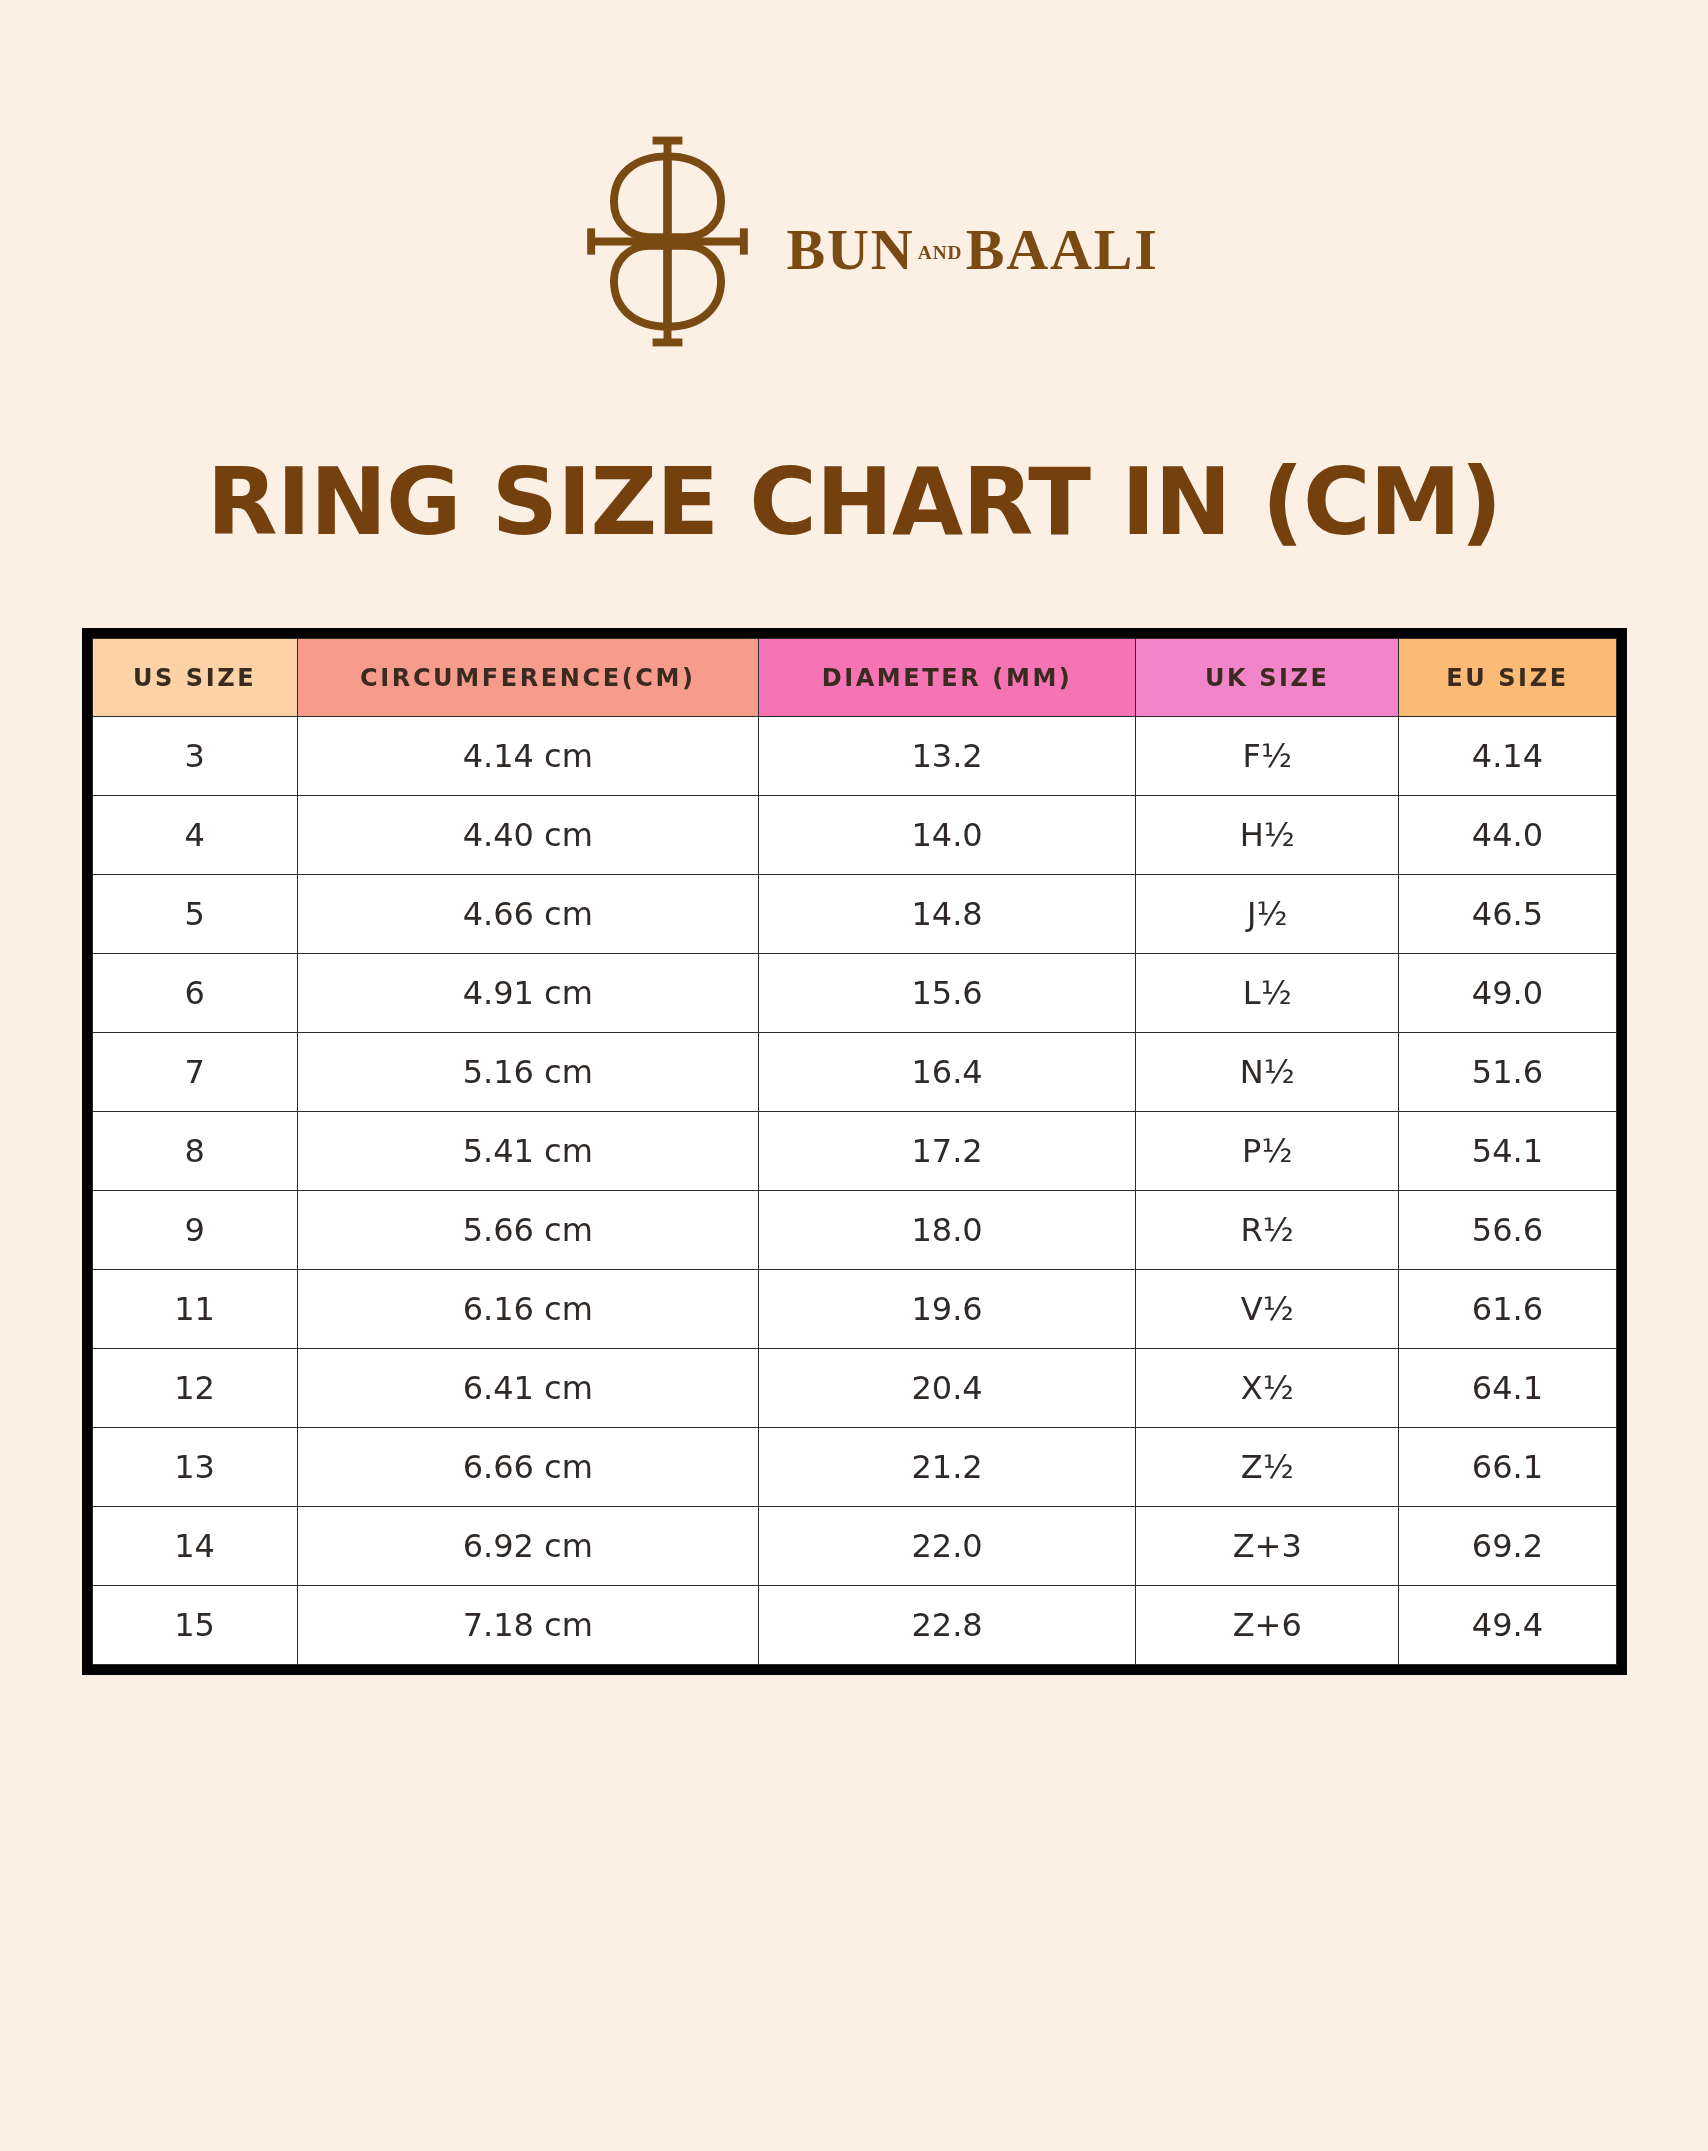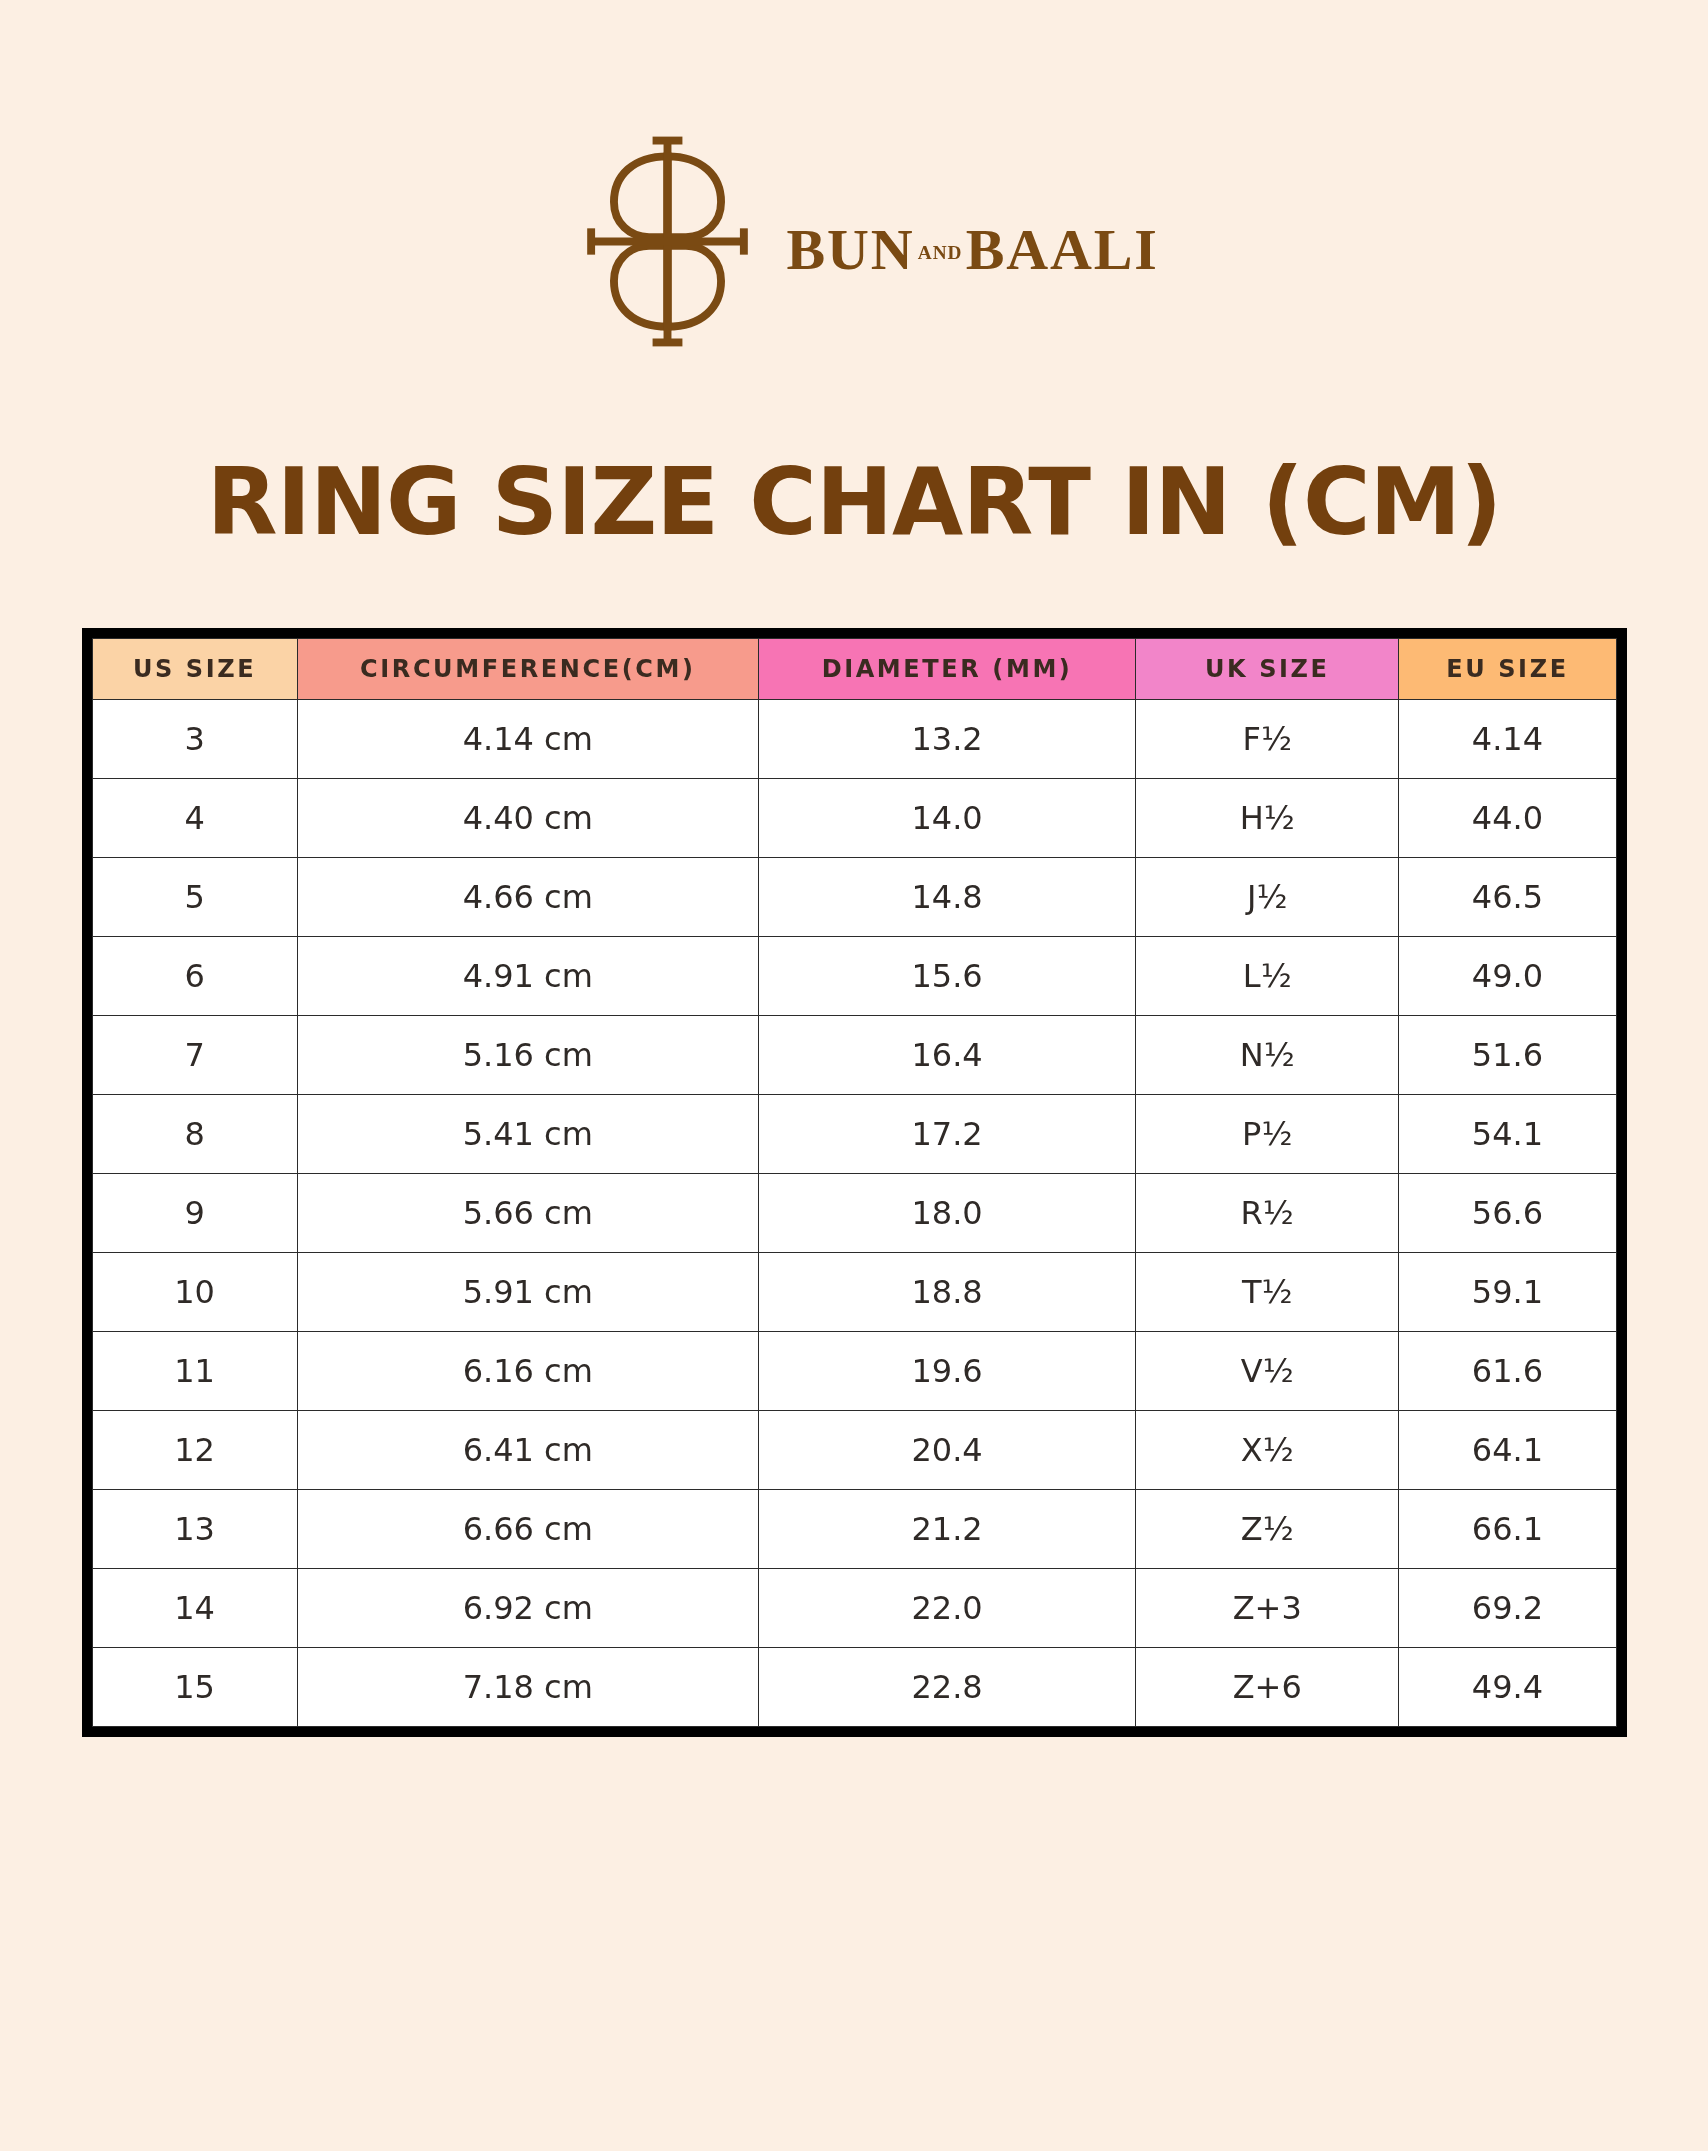--- a/index.html
+++ b/index.html
@@ -91,21 +91,21 @@
     border-collapse: collapse;
     table-layout: fixed;
   }
   table.size-table th,
   table.size-table td {
     border: 1.8px solid #2b2b2b;
     text-align: center;
     vertical-align: middle;
   }
   table.size-table thead th {
-    height: 61px;
+    height: 78px;
     font-family: "DejaVu Sans", sans-serif;
     font-size: 24px;
     font-weight: bold;
     letter-spacing: 2.6px;
     color: #3a2b20;
     padding: 0 5.3px;
     box-sizing: border-box;
   }
   table.size-table tbody td {
     height: 76px;
@@ -215,27 +215,20 @@
             <td>54.1</td>
           </tr>
           <tr>
             <td>9</td>
             <td>5.66 cm</td>
             <td>18.0</td>
             <td>R½</td>
             <td>56.6</td>
           </tr>
           <tr>
-            <td>10</td>
-            <td>5.91 cm</td>
-            <td>18.8</td>
-            <td>T½</td>
-            <td>59.1</td>
-          </tr>
-          <tr>
             <td>11</td>
             <td>6.16 cm</td>
             <td>19.6</td>
             <td>V½</td>
             <td>61.6</td>
           </tr>
           <tr>
             <td>12</td>
             <td>6.41 cm</td>
             <td>20.4</td>

